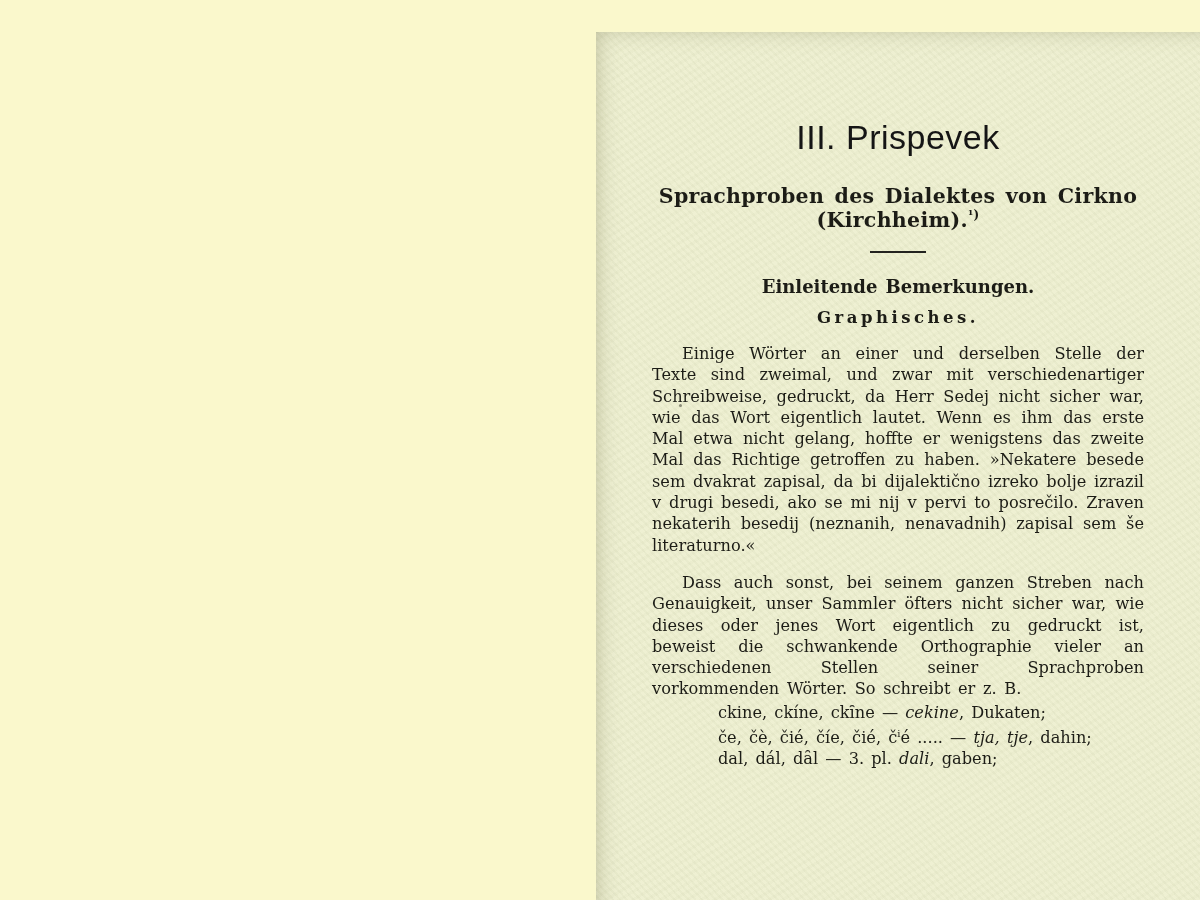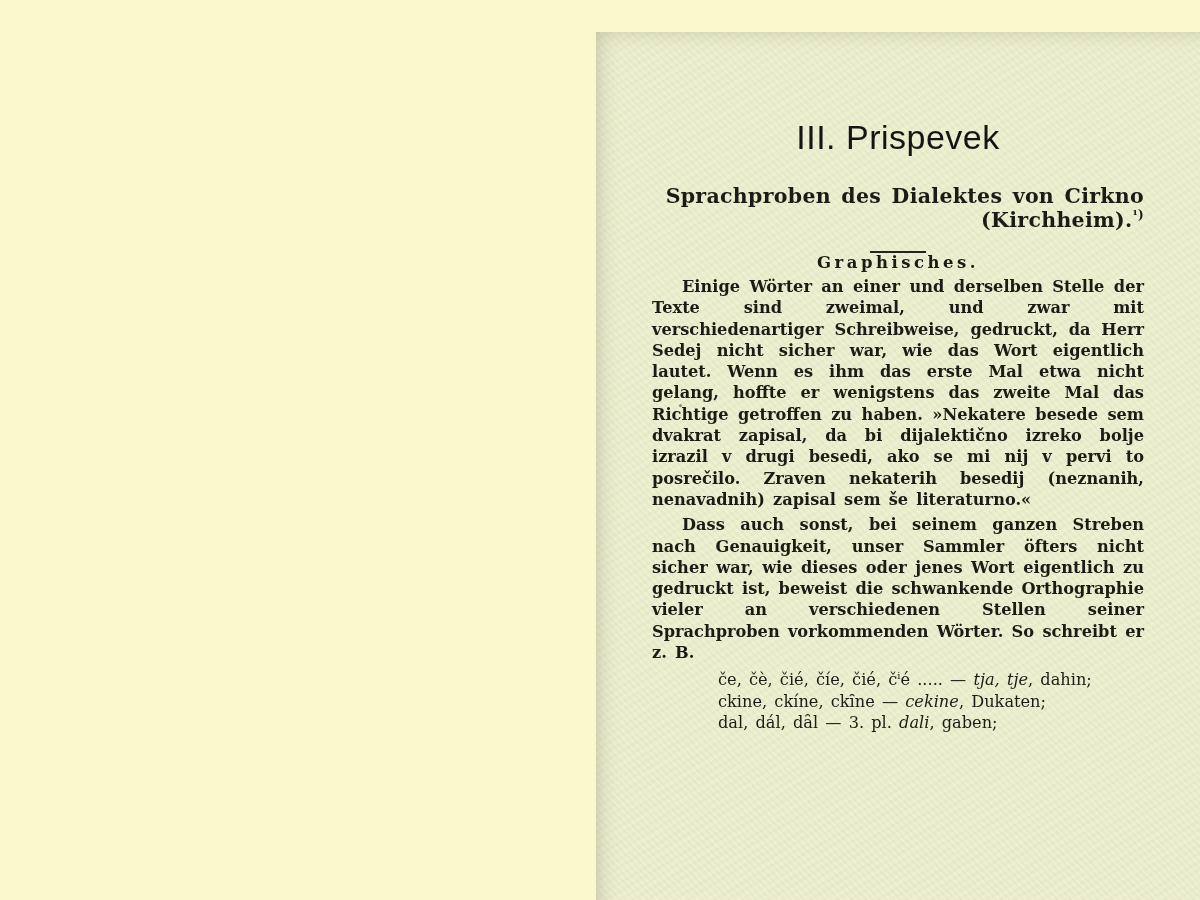--- a/index.html
+++ b/index.html
@@ -17,37 +17,37 @@
       #eef0d1;
     box-shadow: inset 14px 10px 22px -14px rgba(135,135,95,0.5);
   }
   .content{position:absolute;left:56px;top:0;width:492px;}
   .chapter-title{
     margin:86px 0 0 0;text-align:center;
     font-family:"Liberation Sans","DejaVu Sans",sans-serif;
     font-size:34px;font-weight:normal;letter-spacing:0.5px;color:#151515;
   }
   .subtitle{
-    margin:27px 0 0 0;text-align:right;
+    margin:27px 0 0 0;text-align:center;
     font-size:20.5px;font-weight:bold;letter-spacing:0.3px;word-spacing:3px;
   }
   .subtitle sup{font-size:12px;}
   .title-divider{
     margin:19px auto 0 auto;width:56px;border:0;border-top:2px solid #232320;height:0;
   }
   .sec-heading{
     margin:23px 0 0 0;text-align:center;
     font-size:18px;font-weight:bold;word-spacing:2px;
   }
-  .sec-heading.spaced{letter-spacing:3.5px;font-size:16.5px;margin-top:0;}
+  .sec-heading.spaced{letter-spacing:3.5px;font-size:16.5px;margin-top:11px;}
   .body-par{
     margin:9px 0 0 0;text-align:justify;text-indent:30px;
     font-size:16.2px;line-height:21.3px;word-spacing:2.5px;
   }
-  .body-par.tight{margin-top:4px;font-weight:bold;}
+  .body-par.tight{margin-top:16px;}
   .word-list{
     list-style:none;margin:2px 0 0 66px;padding:0;
     font-size:16.2px;line-height:21px;word-spacing:2px;
   }
   .word-list .it{font-style:italic;}
   .word-list sup{font-size:10px;}
   .ink-dot{
     position:absolute;left:83px;top:372px;width:3px;height:3px;border-radius:50%;
     background:rgba(60,60,50,0.55);
   }
@@ -58,30 +58,31 @@
 <div class="sheet">
   <span class="ink-dot"></span>
   <div class="content">
 
     <h1 class="chapter-title">III. Prispevek</h1>
 
     <h2 class="subtitle"><span>Sprachproben des Dialektes von Cirkno (Kirchheim).</span><sup>¹)</sup></h2>
 
     <hr class="title-divider">
 
+    <h3 class="sec-heading">Einleitende Bemerkungen.</h3>
 
 
     <h3 class="sec-heading spaced">Graphisches.</h3>
 
 
     <p class="body-par tight">Einige Wörter an einer und derselben Stelle der Texte sind zweimal, und zwar mit verschiedenartiger Schreibweise, gedruckt, da Herr Sedej nicht sicher war, wie das Wort eigentlich lautet. Wenn es ihm das erste Mal etwa nicht gelang, hoffte er wenigstens das zweite Mal das Richtige getroffen zu haben. »Nekatere besede sem dvakrat zapisal, da bi dijalektično izreko bolje izrazil v drugi besedi, ako se mi nij v pervi to posrečilo. Zraven nekaterih besedij (neznanih, nenavadnih) zapisal sem še literaturno.«</p>
 
     <p class="body-par tight">Dass auch sonst, bei seinem ganzen Streben nach Genauigkeit, unser Sammler öfters nicht sicher war, wie dieses oder jenes Wort eigentlich zu gedruckt ist, beweist die schwankende Orthographie vieler an verschiedenen Stellen seiner Sprachproben vorkommenden Wörter. So schreibt er z. B.</p>
 
     <ul class="word-list">
+      <li><span>ckine, ckíne, ckȋne — </span><span class="it">cekine</span><span>, Dukaten;</span></li>
       <li><span>če, čè, čié, číe, čié, č</span><sup>i</sup><span>é ..... — </span><span class="it">tja, tje</span><span>, dahin;</span></li>
-      <li><span>ckine, ckíne, ckȋne — </span><span class="it">cekine</span><span>, Dukaten;</span></li>
       <li><span>dal, dál, dȃl — 3. pl. </span><span class="it">dali</span><span>, gaben;</span></li>
 
     </ul>
 
   </div>
 </div>
 
 </body></html>

